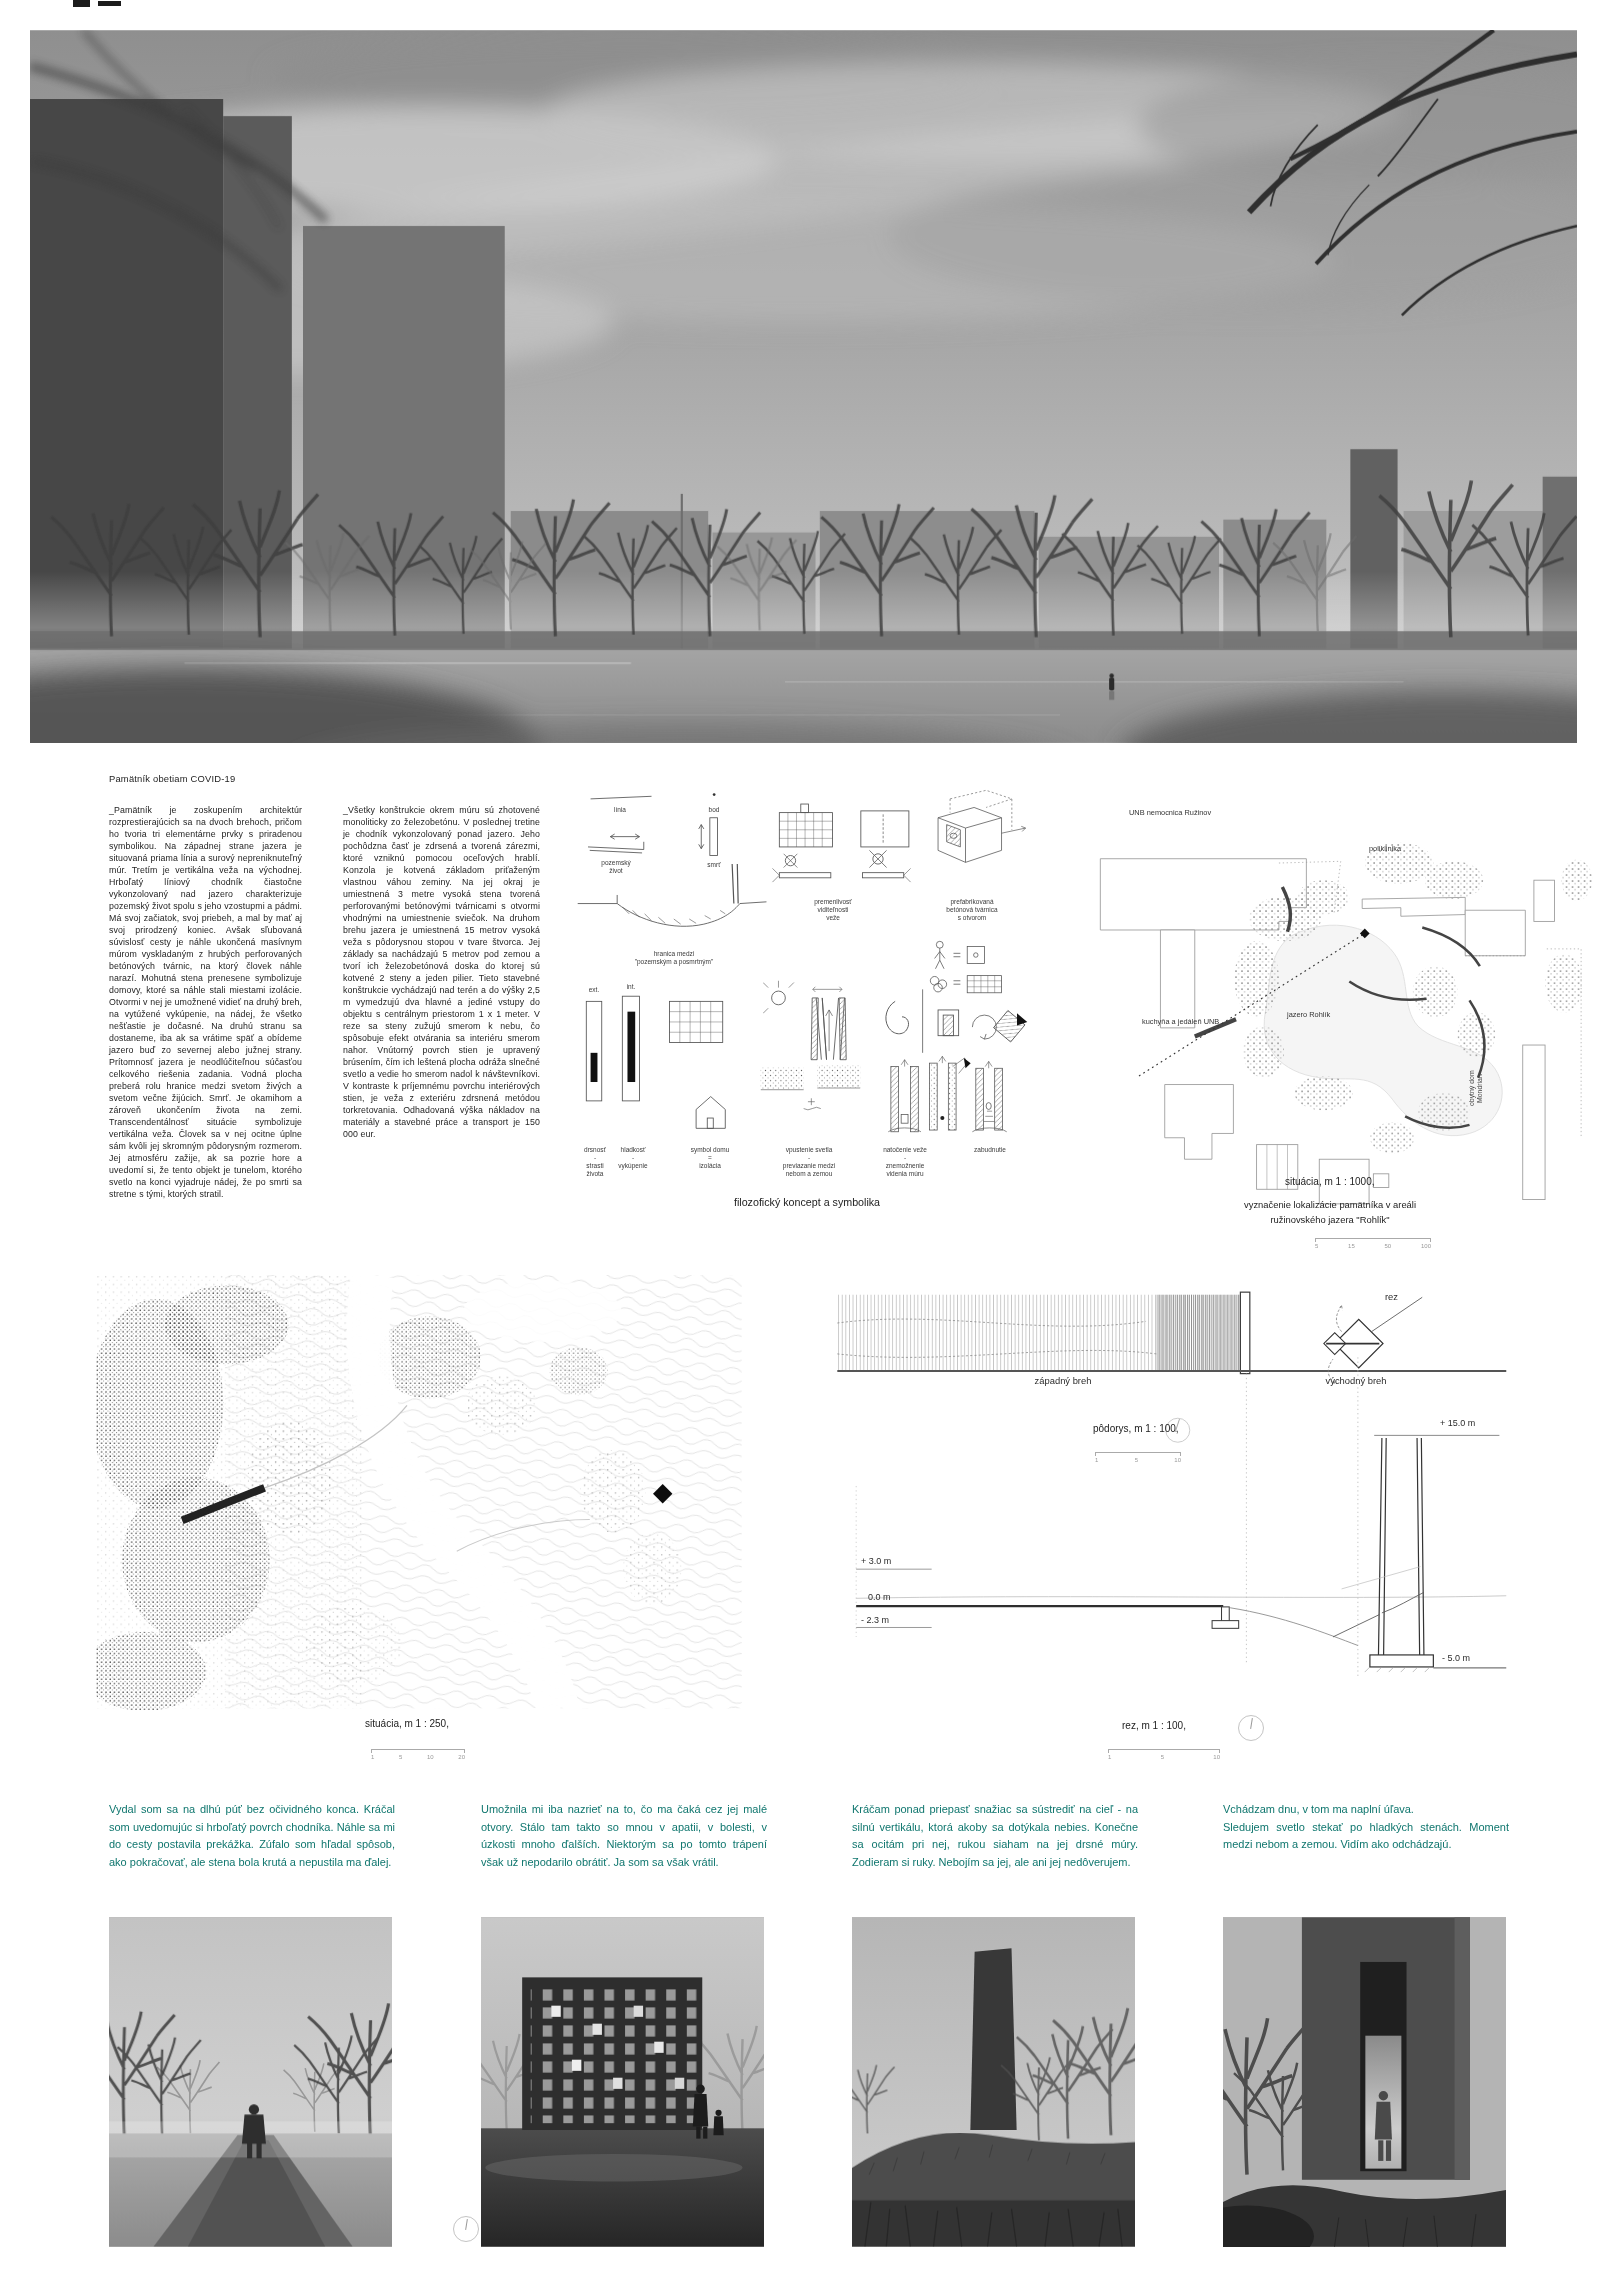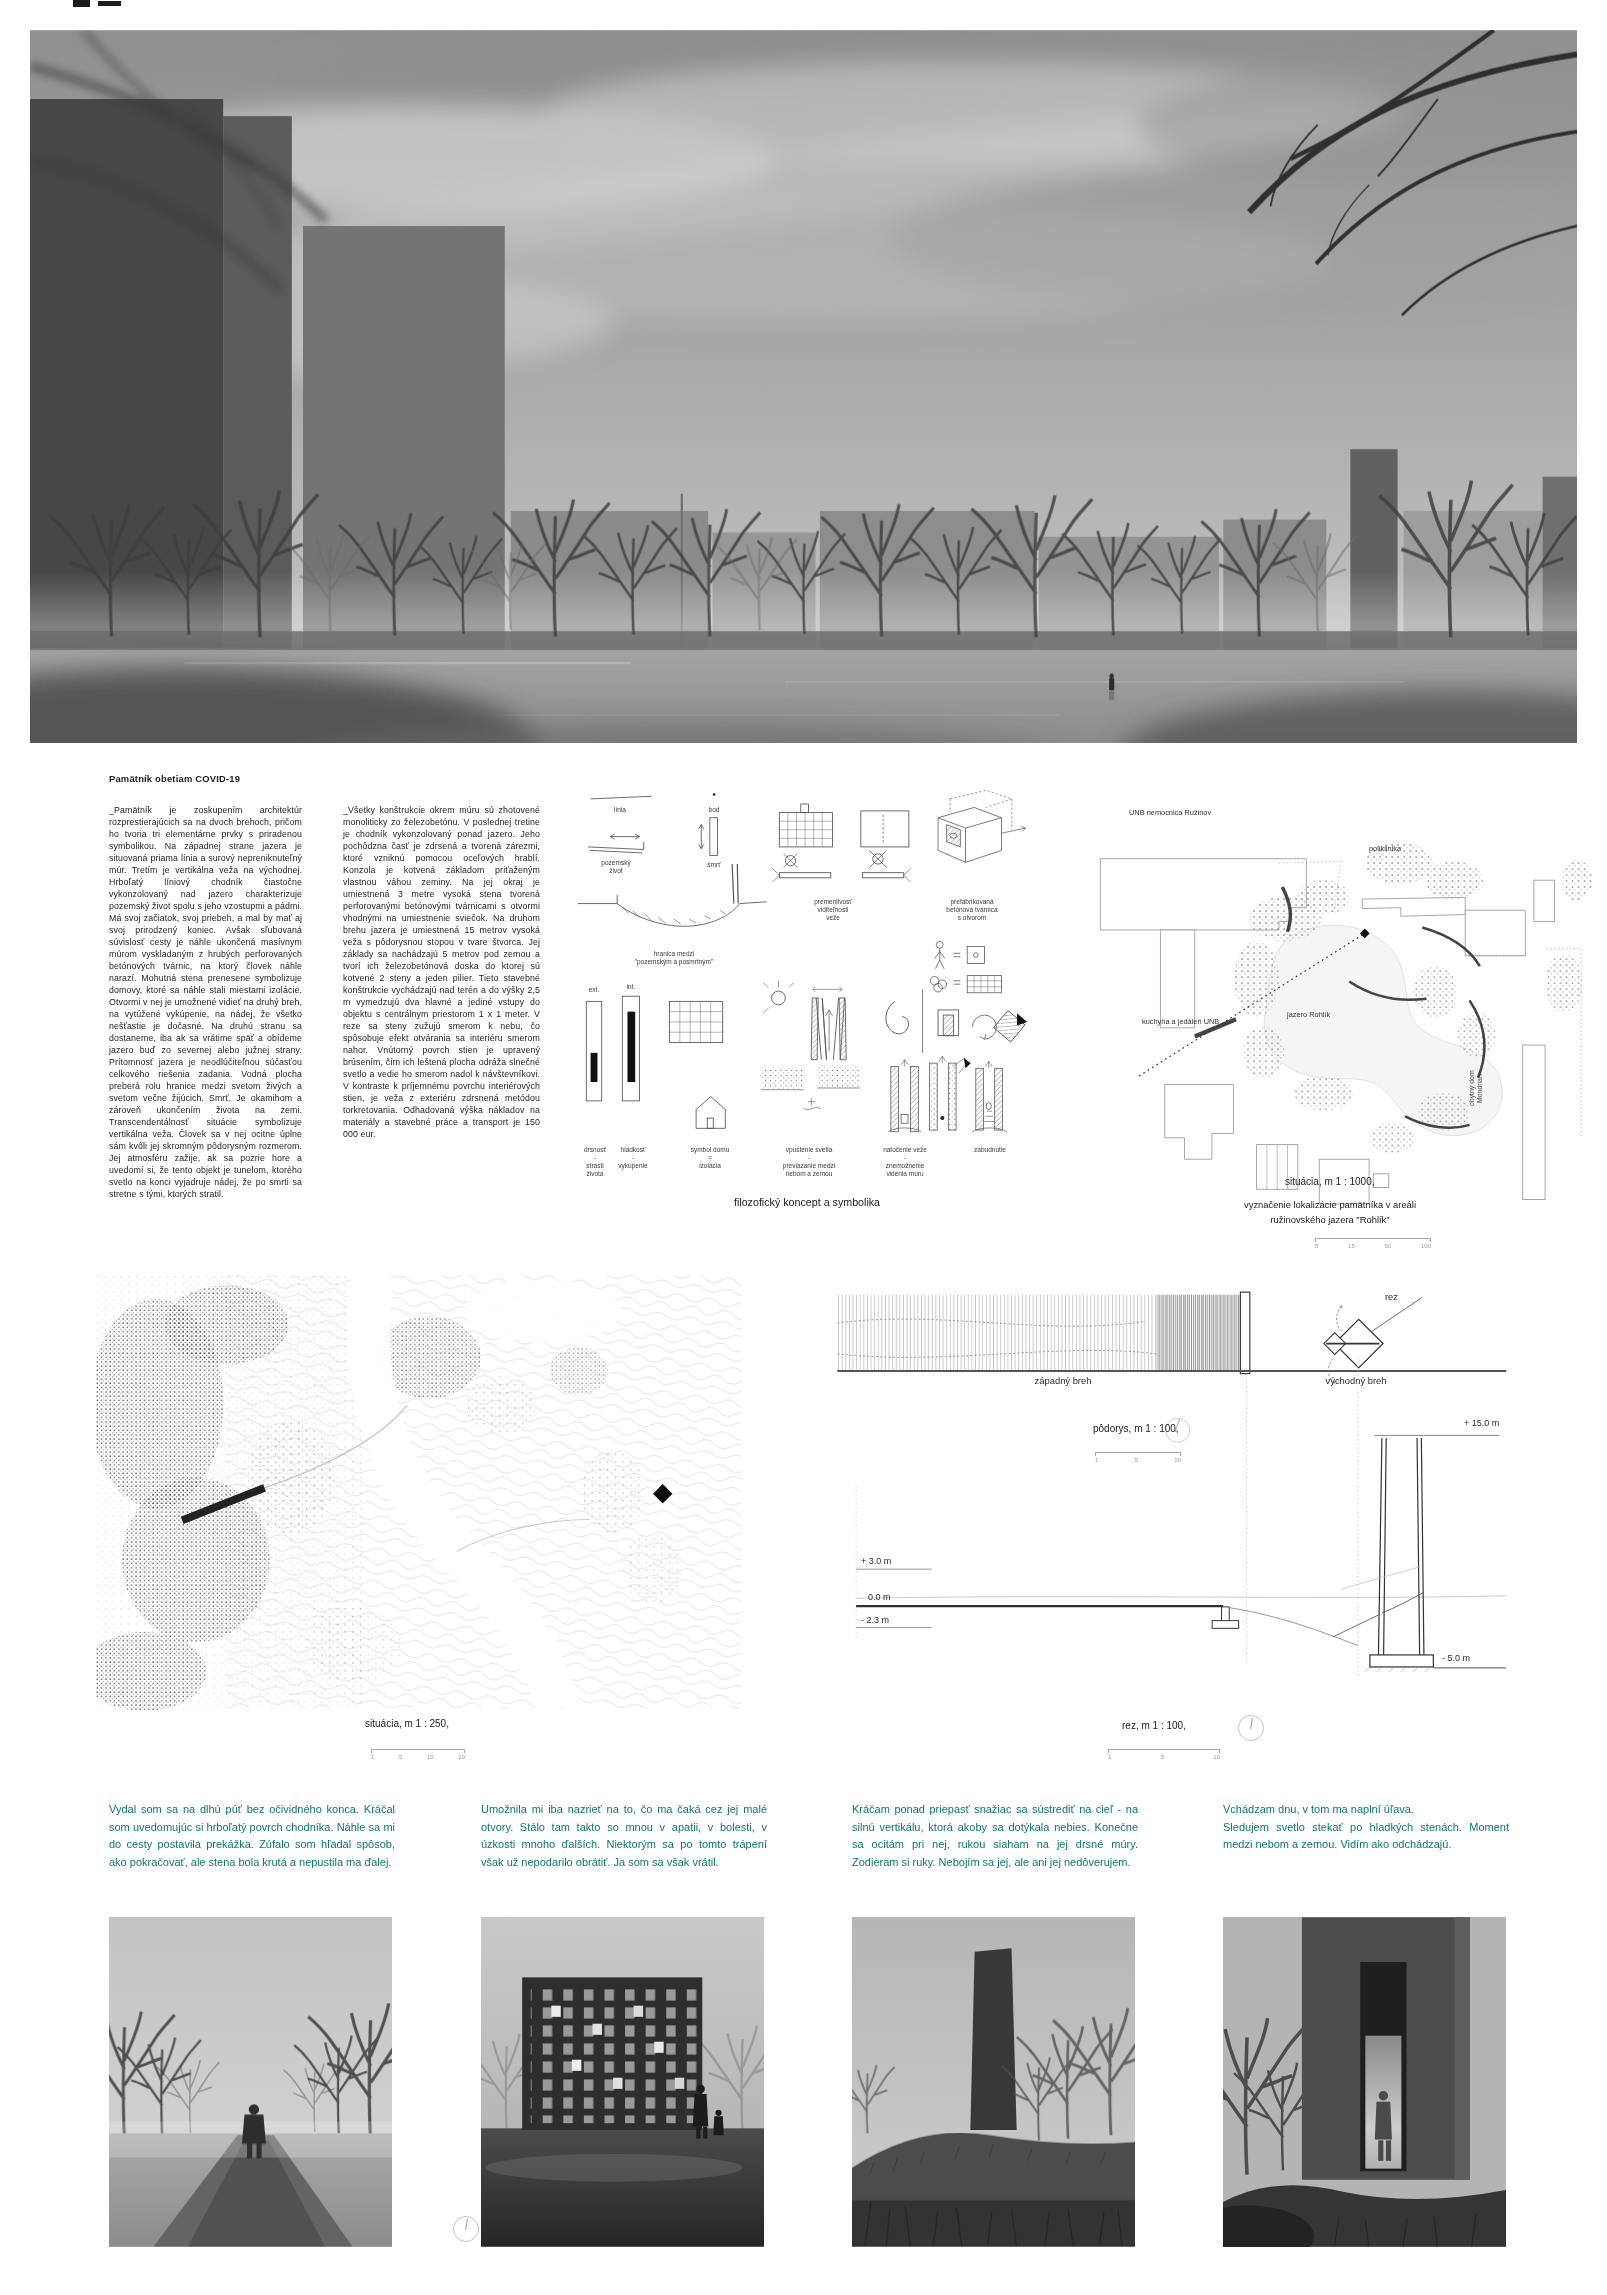--- a/index.html
+++ b/index.html
@@ -1,19 +1,19 @@
 <!DOCTYPE html>
 <html style="font-size:13.7px"><head>
 <meta charset="utf-8">
 <style>
   html,body{margin:0;padding:0;background:#ffffff;}
   body{width:1607px;height:2295px;position:relative;font-family:"Liberation Sans",sans-serif;color:#222;}
   .abs{position:absolute;}
   .body-text{font-size:8.8px;line-height:12px;text-align:justify;color:#232323;letter-spacing:0.1px;}
-  .page-title{font-size:9.4px;color:#1c1c1c;font-weight:700;letter-spacing:0.2px;}
+  .page-title{font-size:9.4px;color:#1c1c1c;font-weight:400;letter-spacing:0.2px;}
   .story-text{font-size:11px;line-height:17.5px;text-align:justify;color:#0f766e;white-space:pre-line;}
   .caption{font-size:10px;color:#222;}
   .small-label{font-size:6.5px;line-height:8px;color:#3a3a3a;text-align:center;white-space:pre-line;}
   .plan-label{font-size:7.4px;color:#333;white-space:nowrap;}
   .lvl-label{font-size:9px;color:#2b2b2b;white-space:nowrap;text-align:right;}
   .center{transform:translateX(-50%);}
   .vtext{writing-mode:vertical-rl;transform:rotate(180deg);font-size:6.9px;color:#444;line-height:7.7px;text-align:center;}
   .photo{background:#bbb;overflow:hidden;}
   .north{border:0.9px solid #c4c4c4;border-radius:50%;width:24px;height:24px;position:relative;}
   .north:after{content:"";position:absolute;left:12px;top:1.7px;width:0.9px;height:11px;background:#999;transform:rotate(9deg);}
@@ -507,21 +507,21 @@
     <div class="sb-line"></div>
     <div class="sb-ticks">
       <span>1</span>
       <span>5</span>
       <span>10</span>
     </div>
   </div>
   <div class="abs lvl-label" style="left:41px;top:281px;">+ 3.0 m</div>
   <div class="abs lvl-label" style="left:48px;top:317px;">0.0 m</div>
   <div class="abs lvl-label" style="left:41px;top:340px;">- 2.3 m</div>
-  <div class="abs lvl-label" style="left:644px;top:143px;">+ 15.0 m</div>
+  <div class="abs lvl-label" style="left:620px;top:143px;">+ 15.0 m</div>
   <div class="abs lvl-label" style="left:622px;top:378px;">- 5.0 m</div>
   <div class="abs caption" style="left:302px;top:445px;">rez, m 1 : 100,</div>
   <div class="scalebar" style="left:288px;top:474px;width:112px;">
     <div class="sb-line"></div>
     <div class="sb-ticks">
       <span>1</span>
       <span>5</span>
       <span>10</span>
     </div>
   </div>

